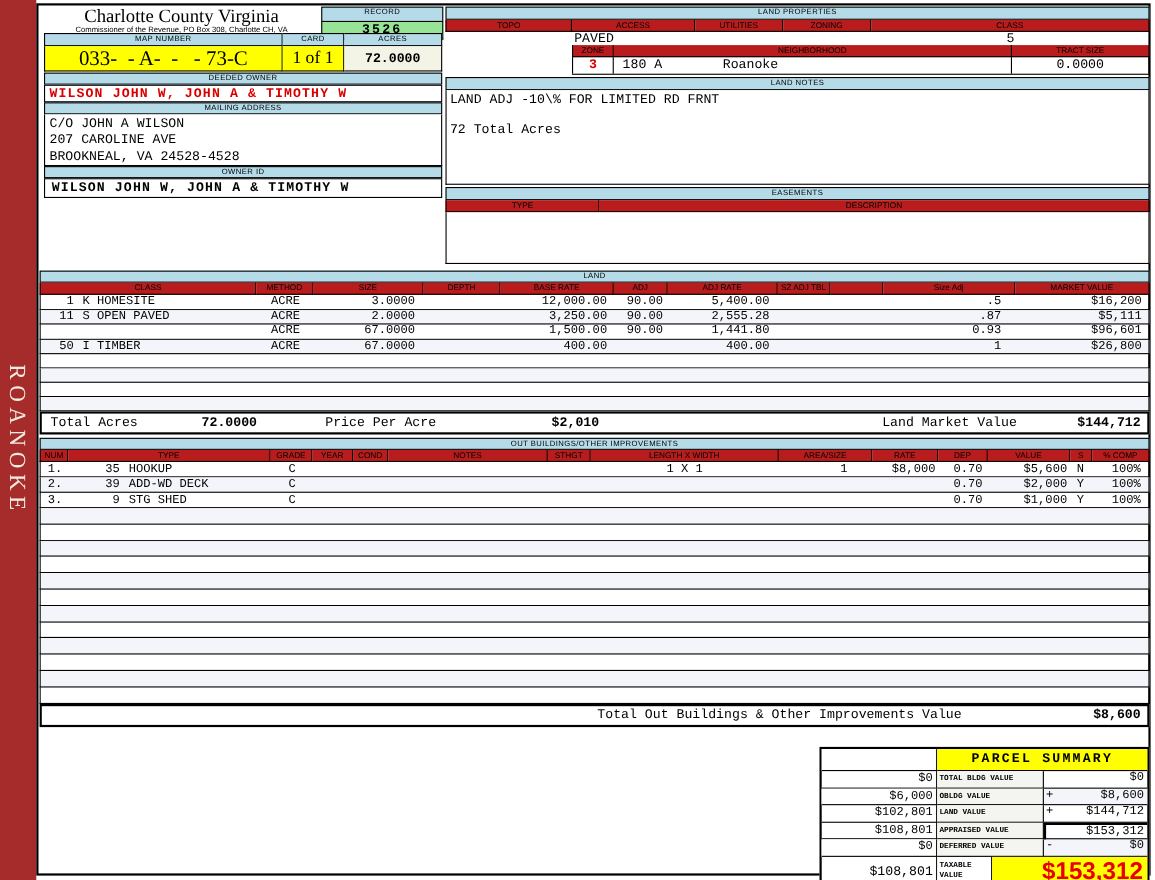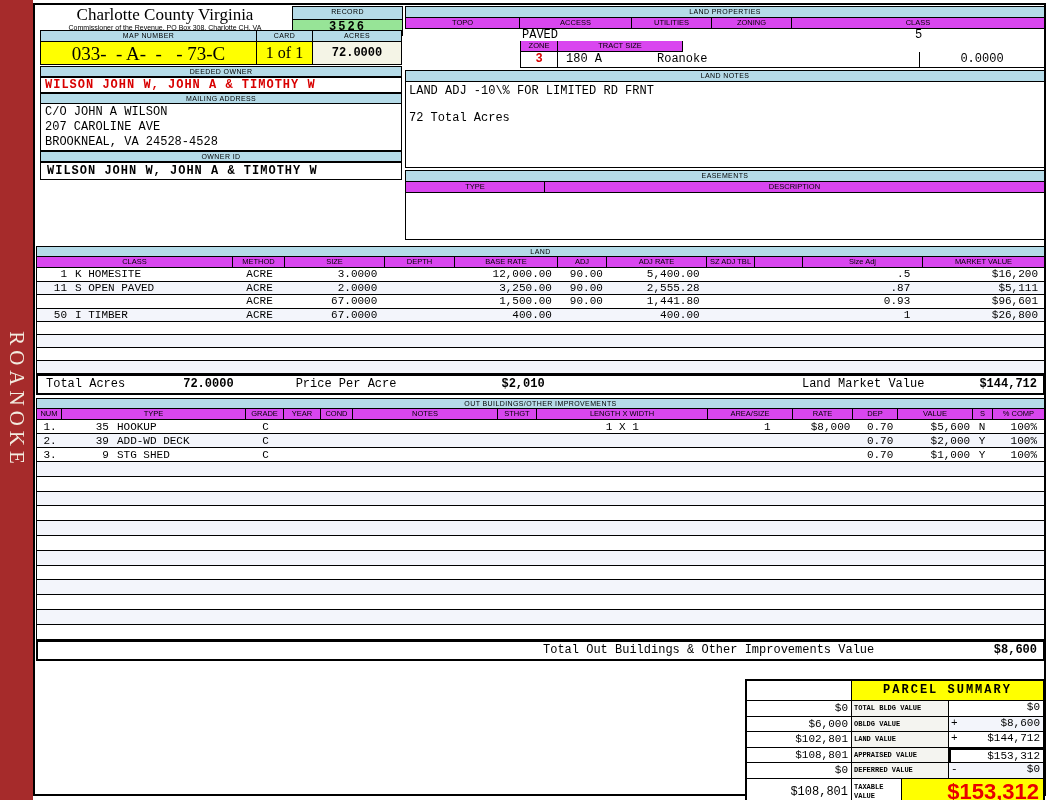--- a/index.html
+++ b/index.html
@@ -12,21 +12,21 @@
         font-family:"Liberation Serif","DejaVu Serif",serif;color:#f2ece0;font-size:21px;
         letter-spacing:5px;white-space:nowrap;}
   
   .main-border{left:33px;top:3px;width:1013px;height:793px;border:2px solid #000;background:transparent;}
   
   .bar{background:#b5dbe8;border:1px solid #000;font-family:"Liberation Sans",sans-serif;
        font-size:7px;letter-spacing:.4px;text-align:center;line-height:10px;}
   .row{display:flex;box-sizing:border-box;}
   .cell{box-sizing:border-box;overflow:hidden;white-space:nowrap;}
   .hdrcell{font-family:"Liberation Sans",sans-serif;font-size:7.5px;text-align:center;
-       border-right:1px solid #000;border-bottom:1px solid #000;background:#d946ef;line-height:10px;}
+       border-right:1px solid #000;border-bottom:1px solid #000;background:#b91c1c;line-height:10px;}
   .hdrrow .hdrcell:first-child{border-left:1px solid #000;}
   .mono11{font-size:11px;line-height:13px;}
   .mono12{font-size:12px;line-height:15px;}
   .b{font-weight:bold;}
   .r{text-align:right;}
   .c{text-align:center;}
   .red{color:#d80000;}
   .tint{background:#f3f5fb;}
   .datarow{border-bottom:1px solid #000;border-left:1px solid #000;border-right:1px solid #000;}
   
@@ -104,20 +104,21 @@
     <div class="cell" style="width:115px;"></div>
     <div class="cell" style="width:112px;padding-left:2px;">PAVED</div>
     <div class="cell" style="width:80px;"></div>
     <div class="cell" style="width:80px;"></div>
     <div class="cell c" style="width:253px;">5</div>
   </div>
 
   <div class="abs" style="left:520px;top:41px;width:525px;">
     <div class="row hdrrow">
       <div class="cell hdrcell" style="width:38px;">ZONE</div>
+      <div class="cell hdrcell" style="width:362px;">NEIGHBORHOOD</div>
       <div class="cell hdrcell" style="width:125px;">TRACT SIZE</div>
     </div>
     <div class="row mono12" style="height:16px;line-height:15px;border-bottom:1px solid #000;">
       <div class="cell c b red" style="width:38px;border-left:1px solid #000;border-right:1px solid #000;">3</div>
       <div class="cell" style="width:362px;border-right:1px solid #000;"><span style="padding-left:8px;">180 A</span><span style="padding-left:55px;">Roanoke</span></div>
       <div class="cell c" style="width:125px;border-right:1px solid #000;">0.0000</div>
     </div>
   </div>
 
   <div class="abs bar" style="left:405px;top:70px;width:640px;height:12px;">LAND NOTES</div>

